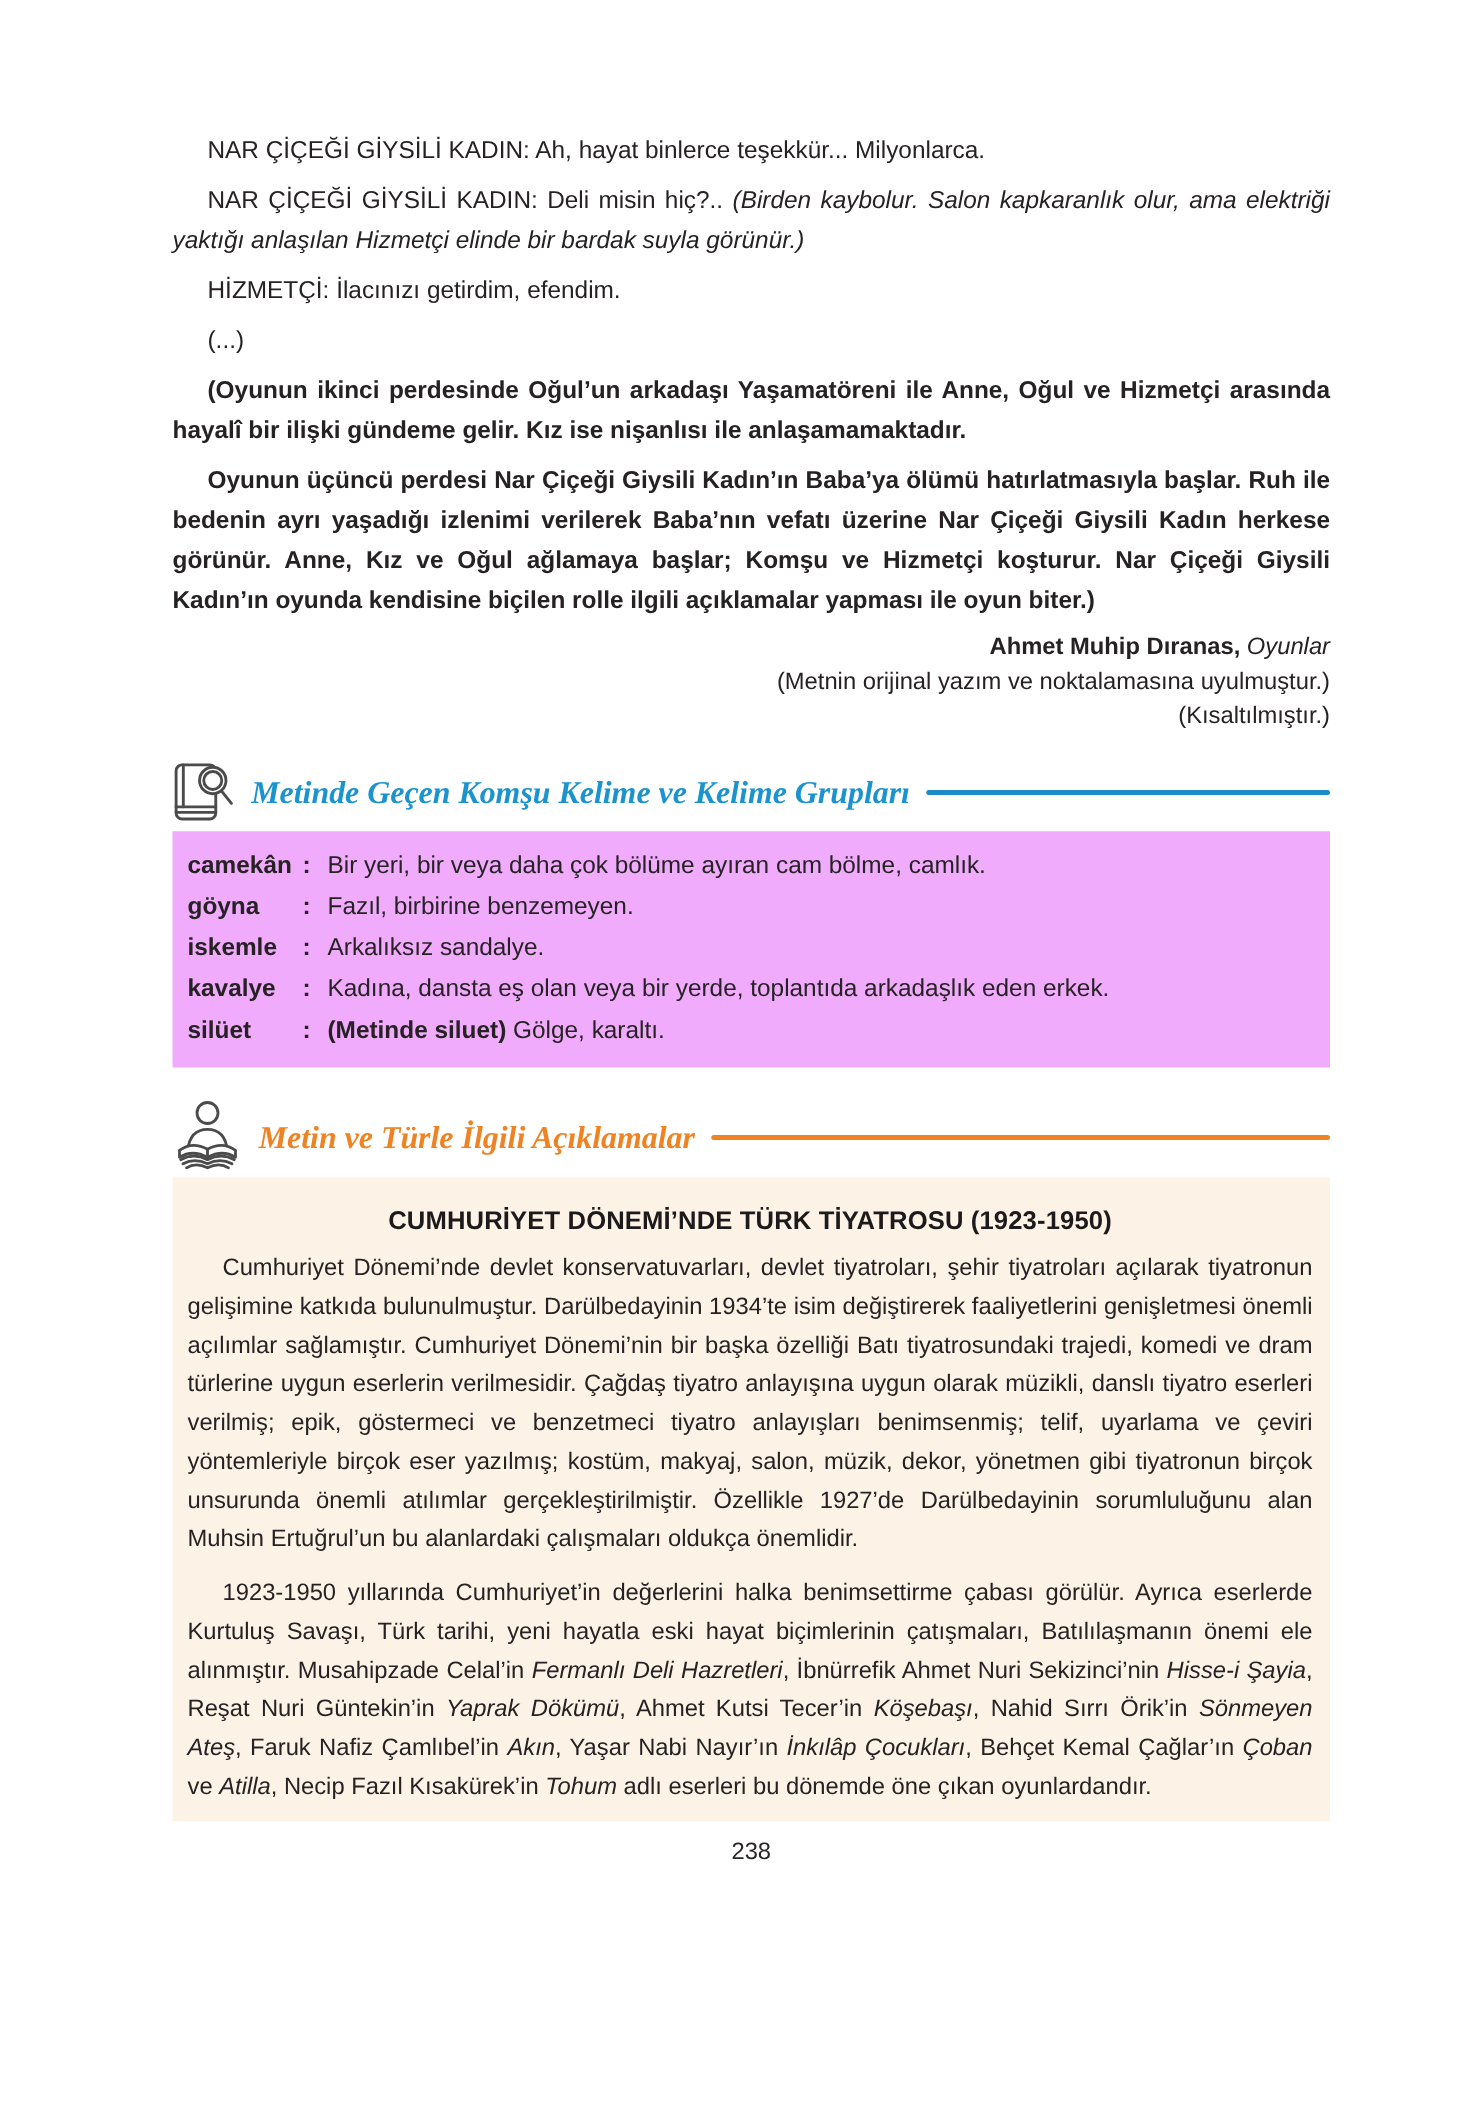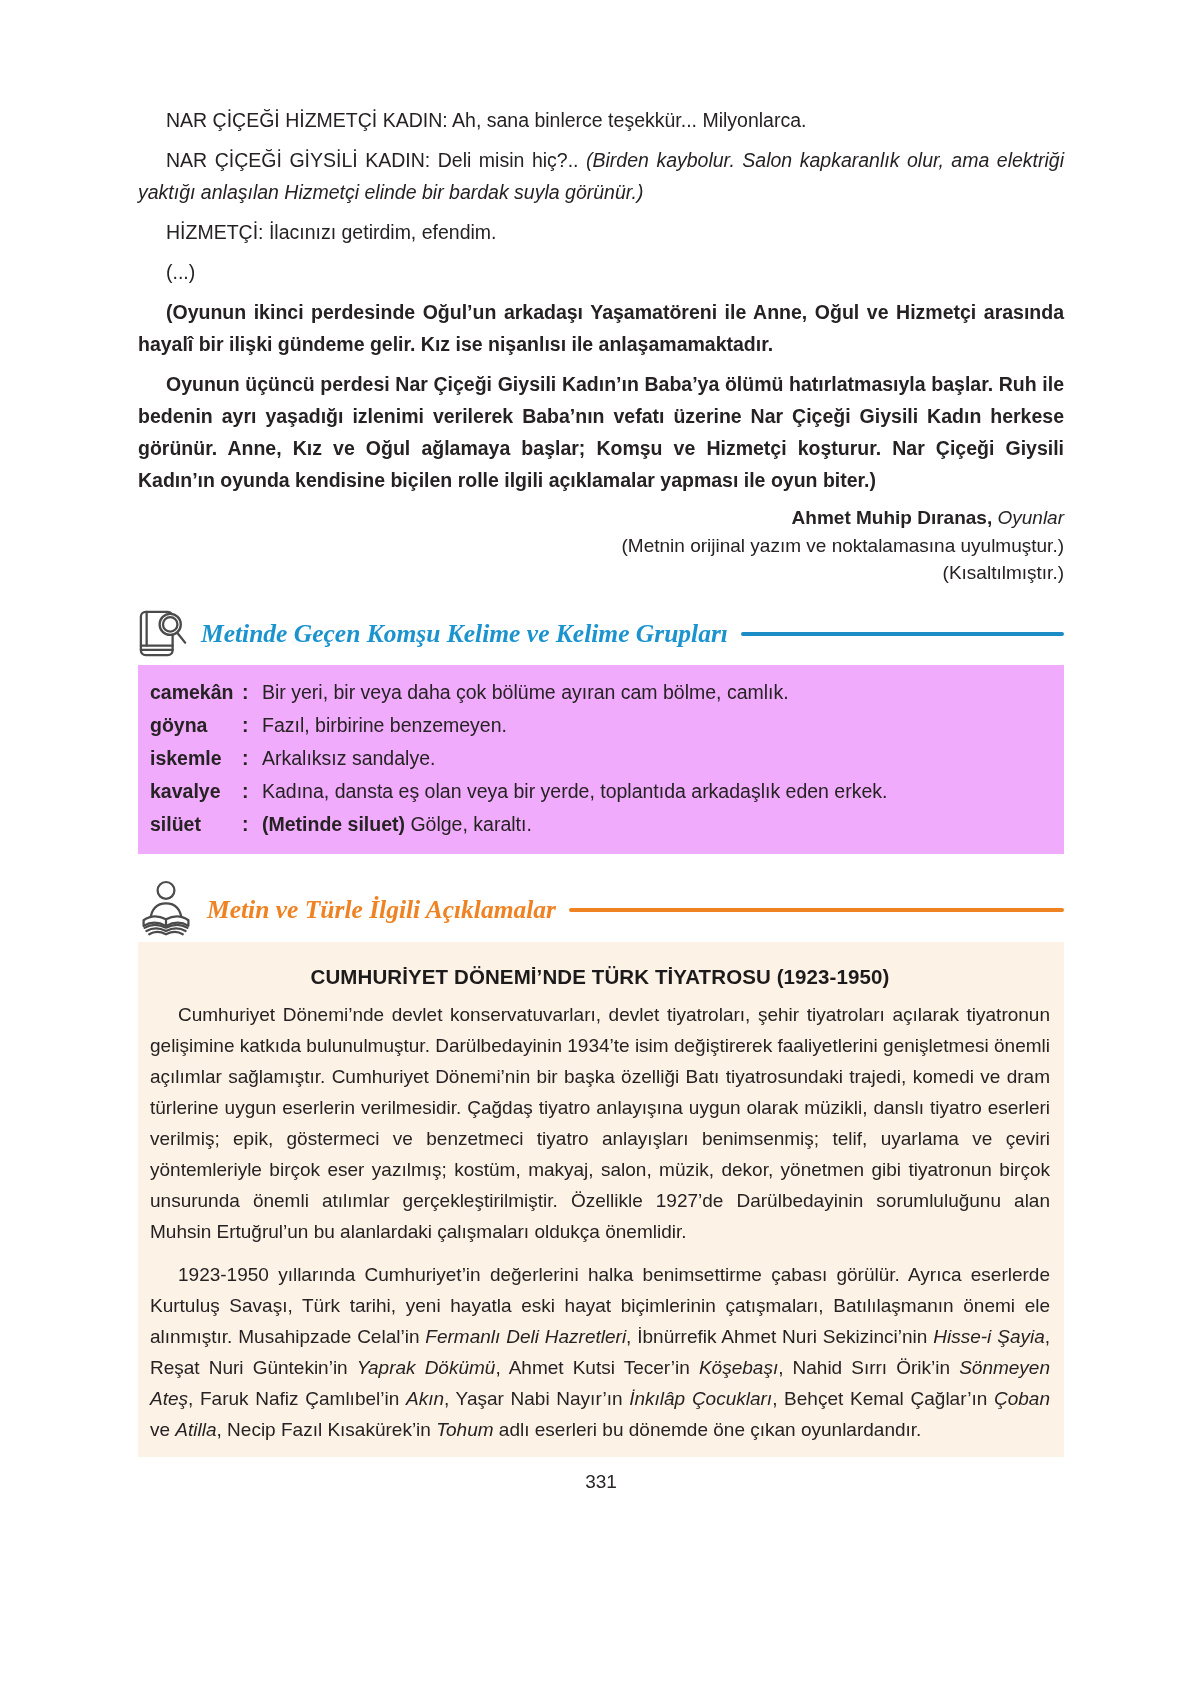--- a/index.html
+++ b/index.html
@@ -49,21 +49,21 @@
   svg .ln{stroke:#4b4b4b;stroke-width:2.4;fill:none;stroke-linecap:round;stroke-linejoin:round;}
   svg .fw{fill:#ffffff;}
 </style>
 </head>
 <body>
 
 <div class="page">
   <div class="content">
 
     <section class="play">
-      <p>NAR ÇİÇEĞİ HİZMETÇİ KADIN: Ah, sana binlerce teşekkür... Milyonlarca.</p>
+      <p>NAR ÇİÇEĞİ GİYSİLİ KADIN: Ah, hayat binlerce teşekkür... Milyonlarca.</p>
       <p><span>NAR ÇİÇEĞİ GİYSİLİ KADIN: Deli misin hiç?.. </span><span class="it">(Birden kaybolur. Salon kapkaranlık olur, ama elektriği yaktığı anlaşılan Hizmetçi elinde bir bardak suyla görünür.)</span></p>
       <p>HİZMETÇİ: İlacınızı getirdim, efendim.</p>
       <p>(...)</p>
       <p class="boldp">(Oyunun ikinci perdesinde Oğul’un arkadaşı Yaşamatöreni ile Anne, Oğul ve Hizmetçi arasında hayalî bir ilişki gündeme gelir. Kız ise nişanlısı ile anlaşamamaktadır.</p>
       <p class="boldp">Oyunun üçüncü perdesi Nar Çiçeği Giysili Kadın’ın Baba’ya ölümü hatırlatmasıyla başlar. Ruh ile bedenin ayrı yaşadığı izlenimi verilerek Baba’nın vefatı üzerine Nar Çiçeği Giysili Kadın herkese görünür. Anne, Kız ve Oğul ağlamaya başlar; Komşu ve Hizmetçi koşturur. Nar Çiçeği Giysili Kadın’ın oyunda kendisine biçilen rolle ilgili açıklamalar yapması ile oyun biter.)</p>
     </section>
 
     <div class="attribution">
       <div>
         <span class="b">Ahmet Muhip Dıranas,</span>
@@ -127,16 +127,16 @@
       <span class="sec-title orange-t">Metin ve Türle İlgili Açıklamalar</span>
       <span class="rule orange-r"></span>
     </div>
 
     <div class="cream-box">
       <h3>CUMHURİYET DÖNEMİ’NDE TÜRK TİYATROSU (1923-1950)</h3>
       <p>Cumhuriyet Dönemi’nde devlet konservatuvarları, devlet tiyatroları, şehir tiyatroları açılarak tiyatronun gelişimine katkıda bulunulmuştur. Darülbedayinin 1934’te isim değiştirerek faaliyetlerini genişletmesi önemli açılımlar sağlamıştır. Cumhuriyet Dönemi’nin bir başka özelliği Batı tiyatrosundaki trajedi, komedi ve dram türlerine uygun eserlerin verilmesidir. Çağdaş tiyatro anlayışına uygun olarak müzikli, danslı tiyatro eserleri verilmiş; epik, göstermeci ve benzetmeci tiyatro anlayışları benimsenmiş; telif, uyarlama ve çeviri yöntemleriyle birçok eser yazılmış; kostüm, makyaj, salon, müzik, dekor, yönetmen gibi tiyatronun birçok unsurunda önemli atılımlar gerçekleştirilmiştir. Özellikle 1927’de Darülbedayinin sorumluluğunu alan Muhsin Ertuğrul’un bu alanlardaki çalışmaları oldukça önemlidir.</p>
       <p><span>1923-1950 yıllarında Cumhuriyet’in değerlerini halka benimsettirme çabası görülür. Ayrıca eserlerde Kurtuluş Savaşı, Türk tarihi, yeni hayatla eski hayat biçimlerinin çatışmaları, Batılılaşmanın önemi ele alınmıştır. Musahipzade Celal’in </span><span class="it">Fermanlı Deli Hazretleri</span><span>, İbnürrefik Ahmet Nuri Sekizinci’nin </span><span class="it">Hisse-i Şayia</span><span>, Reşat Nuri Güntekin’in </span><span class="it">Yaprak Dökümü</span><span>, Ahmet Kutsi Tecer’in </span><span class="it">Köşebaşı</span><span>, Nahid Sırrı Örik’in </span><span class="it">Sönmeyen Ateş</span><span>, Faruk Nafiz Çamlıbel’in </span><span class="it">Akın</span><span>, Yaşar Nabi Nayır’ın </span><span class="it">İnkılâp Çocukları</span><span>, Behçet Kemal Çağlar’ın </span><span class="it">Çoban</span><span> ve </span><span class="it">Atilla</span><span>, Necip Fazıl Kısakürek’in </span><span class="it">Tohum</span><span> adlı eserleri bu dönemde öne çıkan oyunlardandır.</span></p>
     </div>
 
-    <div class="page-number">331</div>
+    <div class="page-number">238</div>
 
   </div>
 </div>
 
 </body></html>

